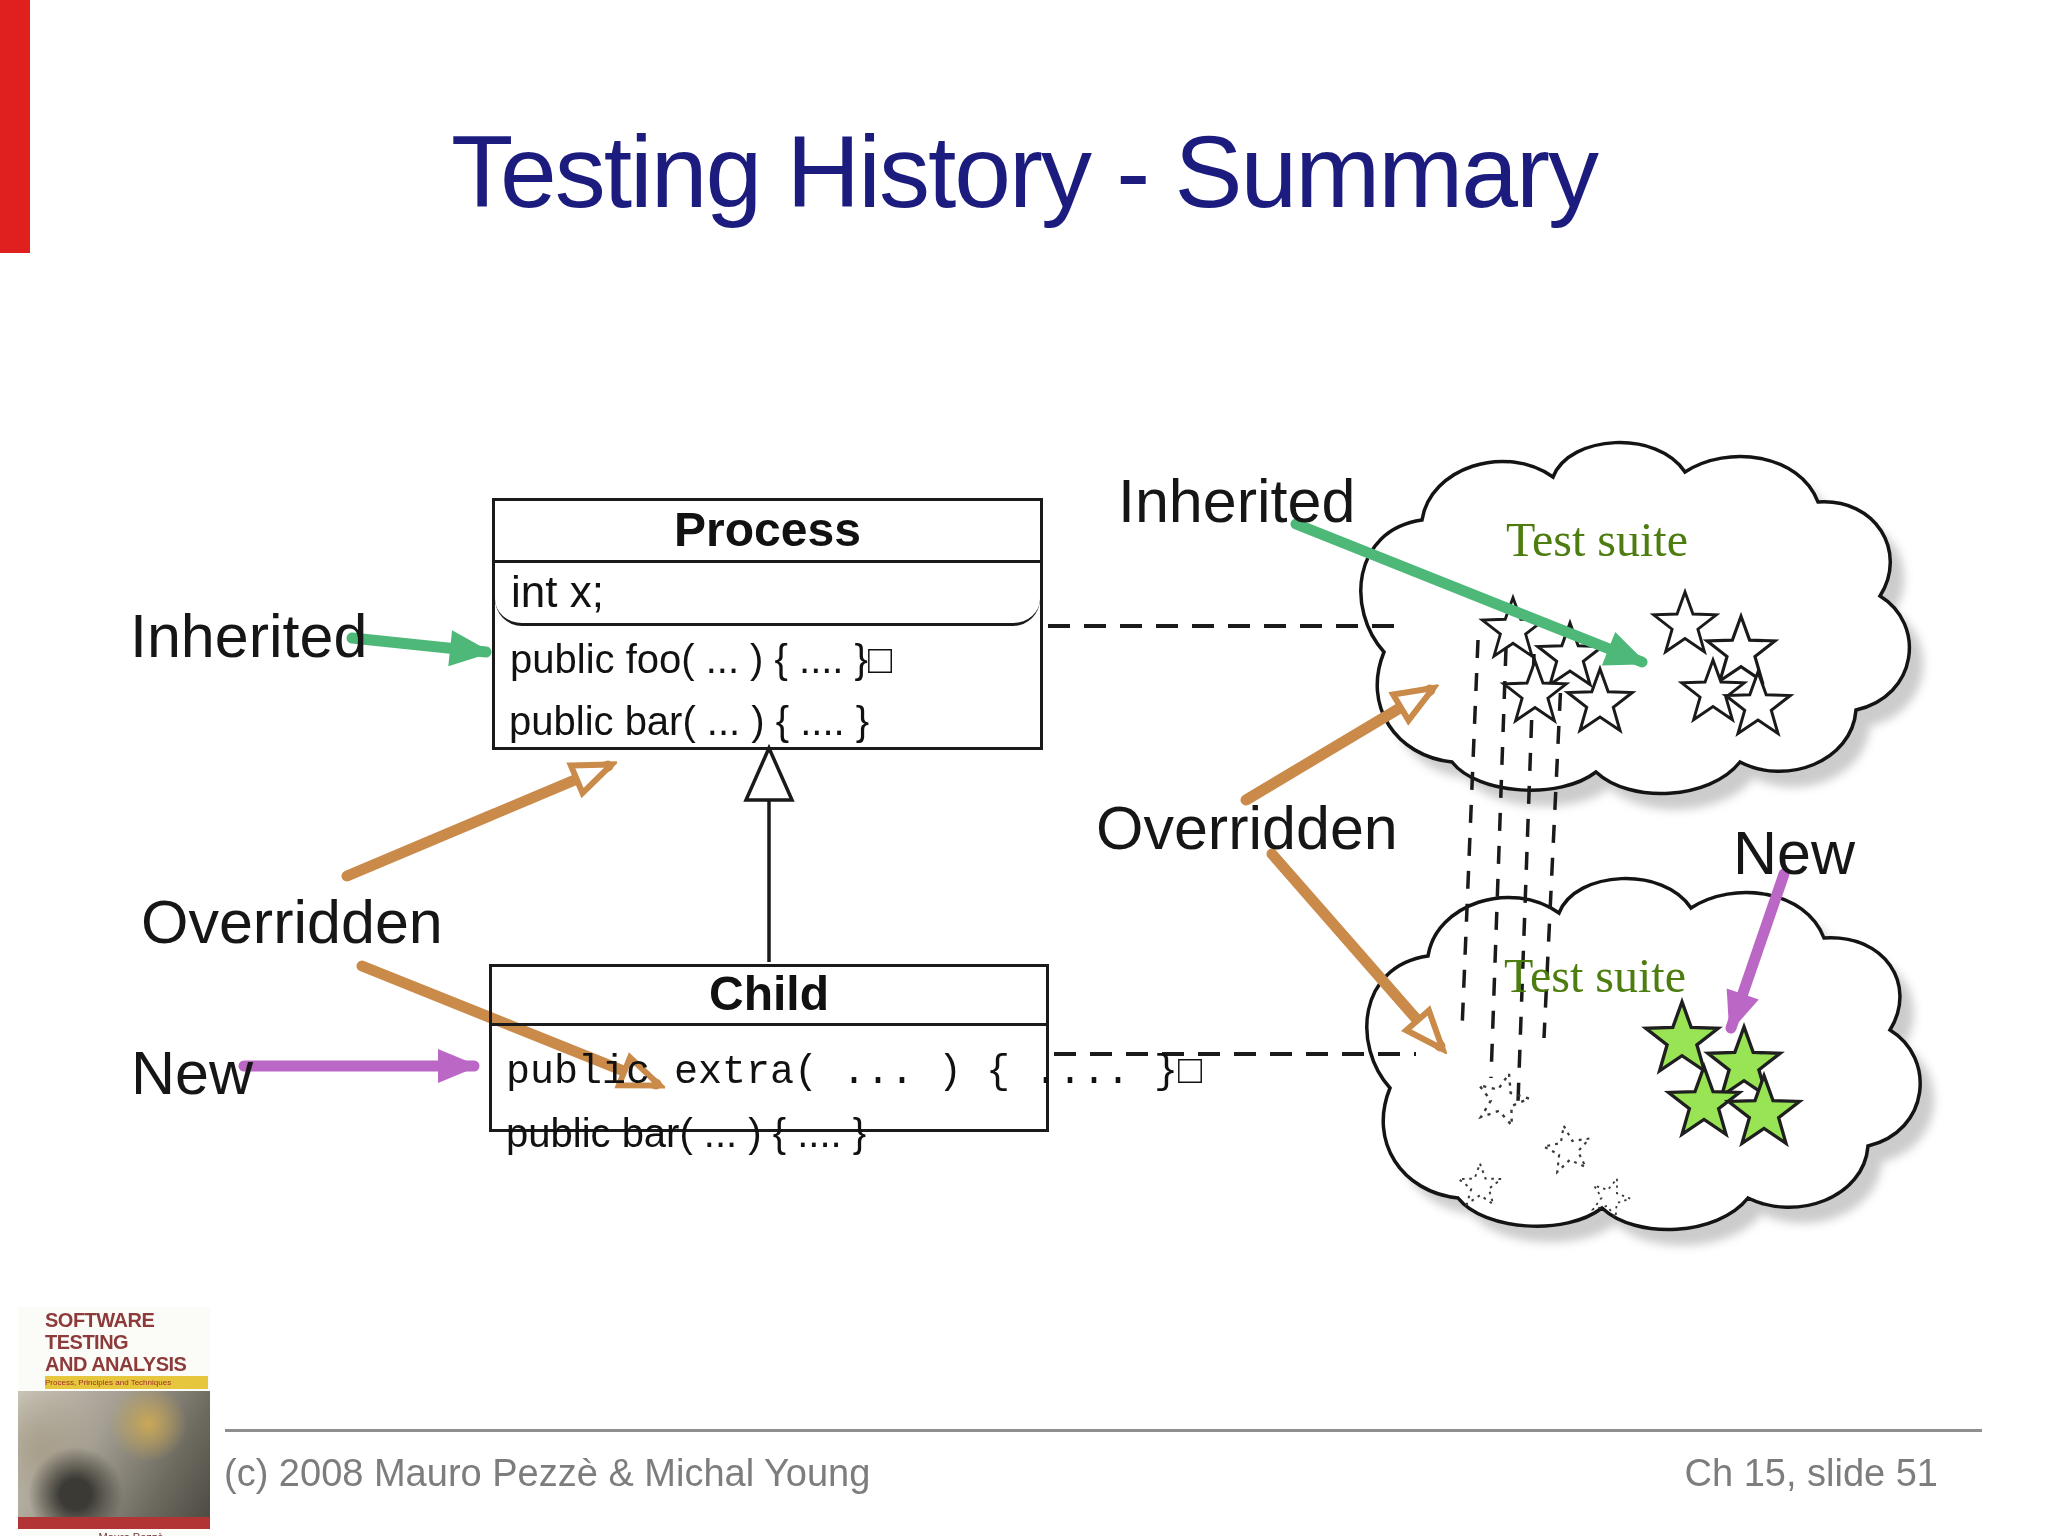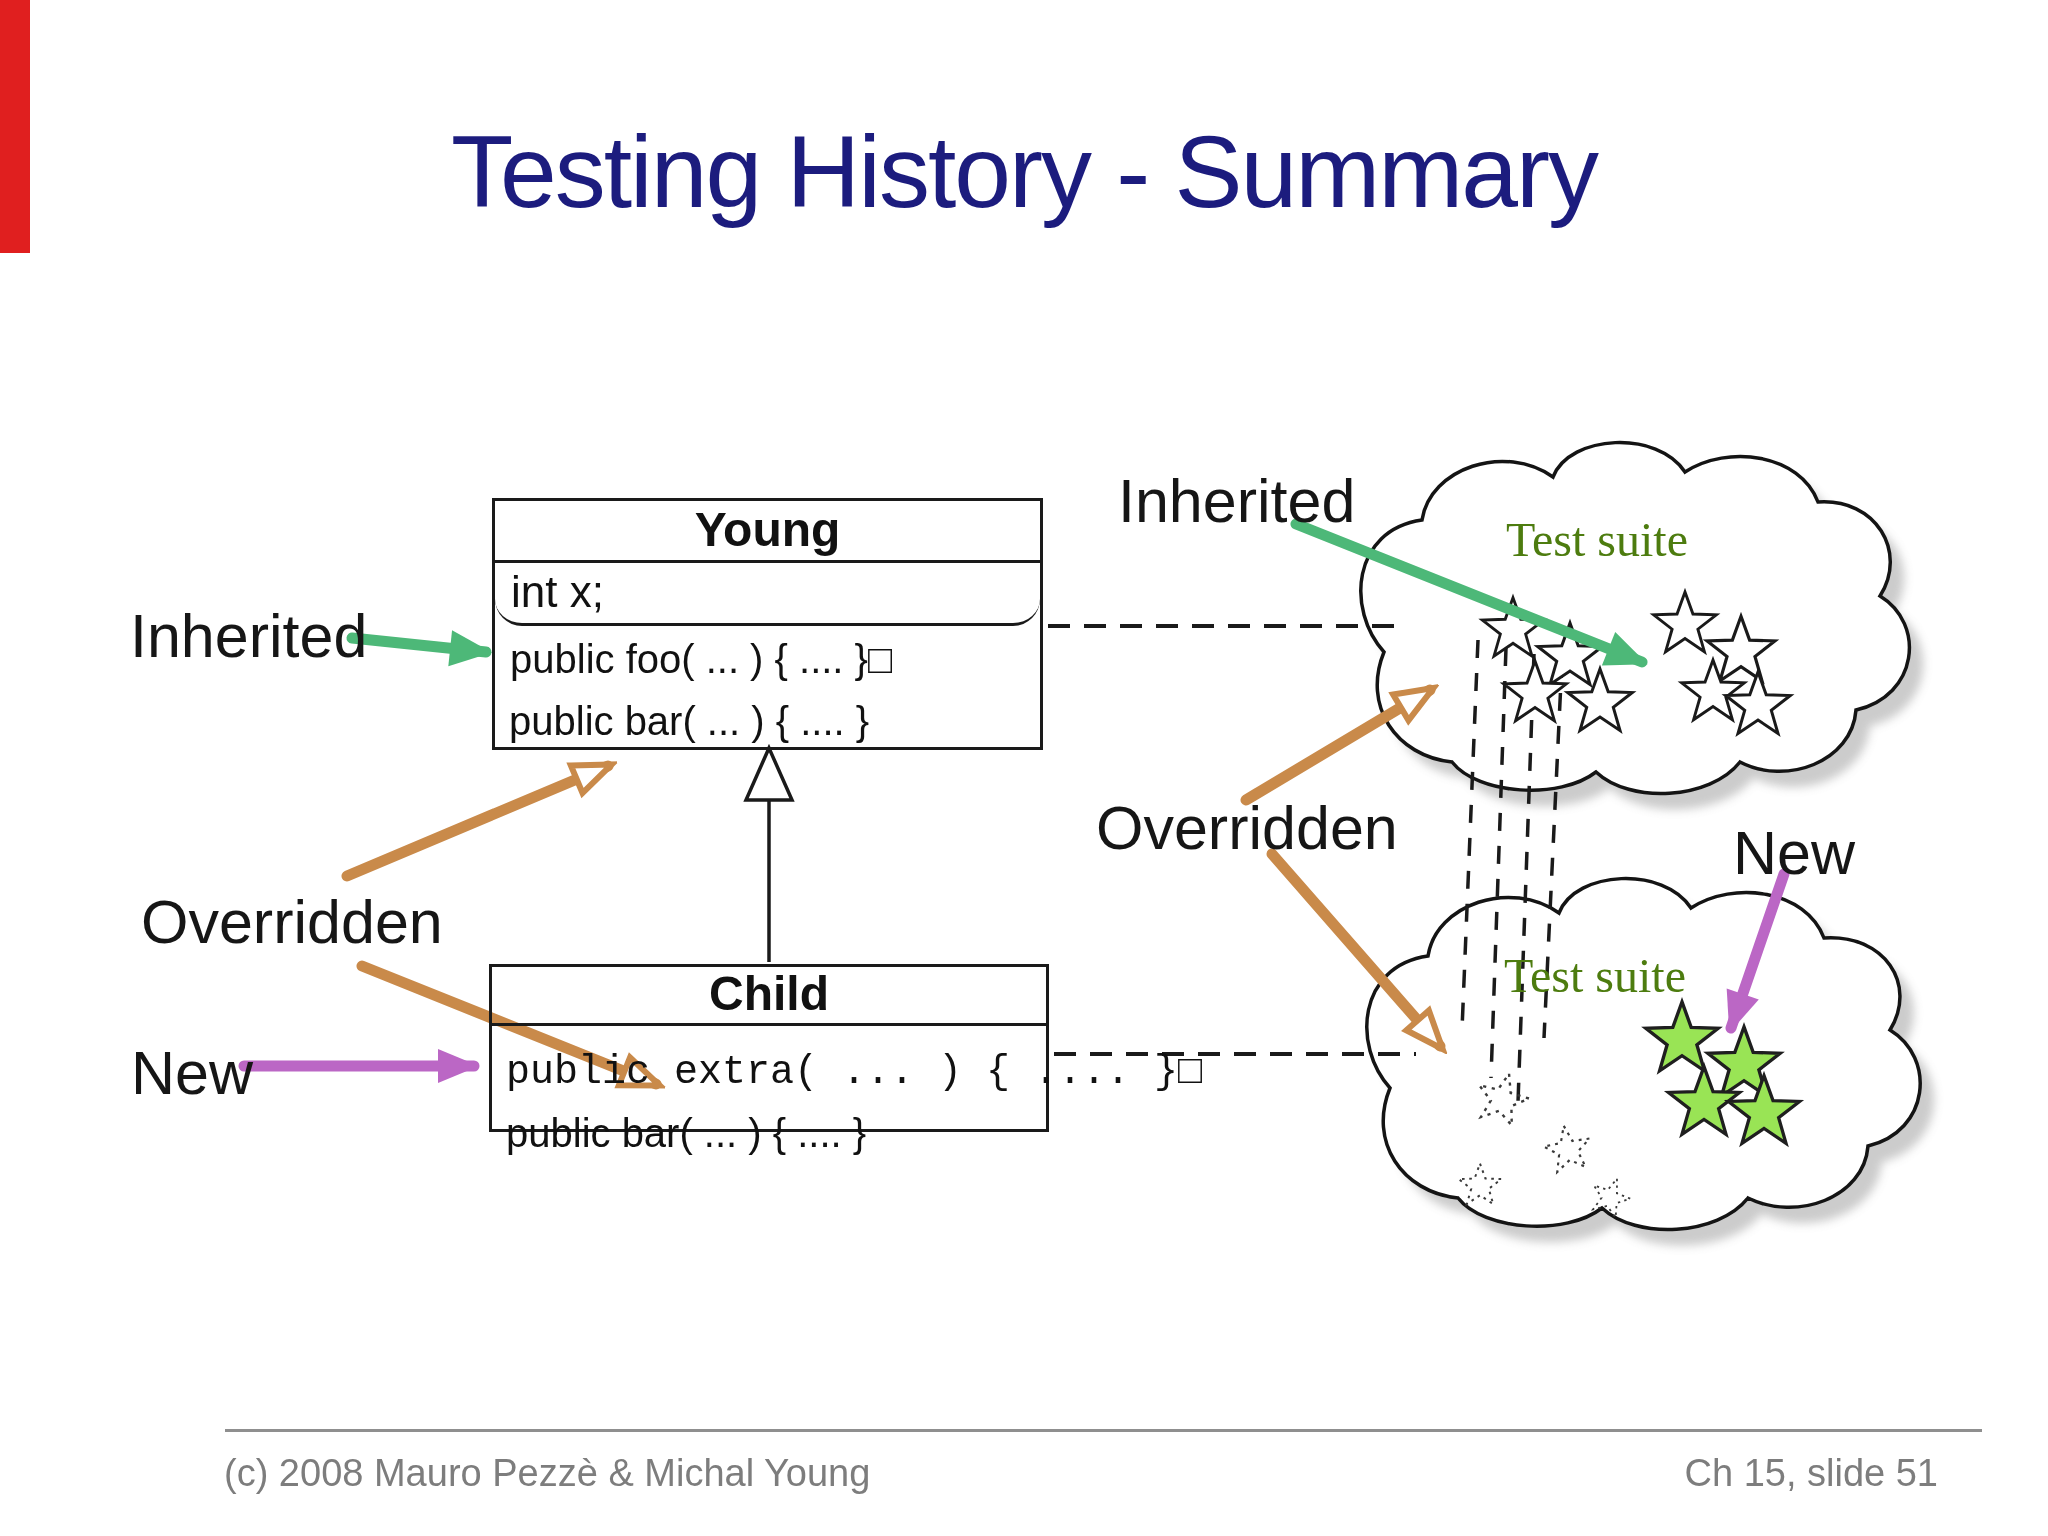--- a/index.html
+++ b/index.html
@@ -142,33 +142,46 @@
   </svg>
 
   <div class="lbl lbl-inh-l">Inherited</div>
   <div class="lbl lbl-ovr-l">Overridden</div>
   <div class="lbl lbl-new-l">New</div>
   <div class="lbl lbl-inh-t">Inherited</div>
   <div class="lbl lbl-ovr-r">Overridden</div>
   <div class="lbl lbl-new-r">New</div>
 
   <div class="uml uml-parent">
-    <div class="hd">Young</div>
+    <div class="hd">Process</div>
     <div class="attr">int x;</div>
     <div class="m first">public foo( ... ) { .... }□</div>
     <div class="m">public bar( ... ) { .... }</div>
   </div>
 
   <div class="uml uml-child">
     <div class="hd">Child</div>
     <div class="m first">public extra( ... ) { .... }□</div>
     <div class="m">public bar( ... ) { .... }</div>
   </div>
 
   <div class="cloud-lbl cloud-lbl-top">Test suite</div>
   <div class="cloud-lbl cloud-lbl-bot">Test suite</div>
 
   <div class="footer-rule"></div>
   <div class="ft ft-left">(c) 2008 Mauro Pezzè &amp; Michal Young</div>
   <div class="ft ft-right">Ch 15, slide 51</div>
 
+  <div class="cover">
+    <div class="t">
+      <span>SOFTWARE TESTING</span><br>
+      <span>AND ANALYSIS</span>
+    </div>
+    <div class="sub">Process, Principles and Techniques</div>
+    <div class="photo"></div>
+    <div class="strip"></div>
+    <div class="auth">
+      <span>Mauro Pezzè</span><br>
+      
+    </div>
+  </div>
 
 </div>
 
 </body></html>

